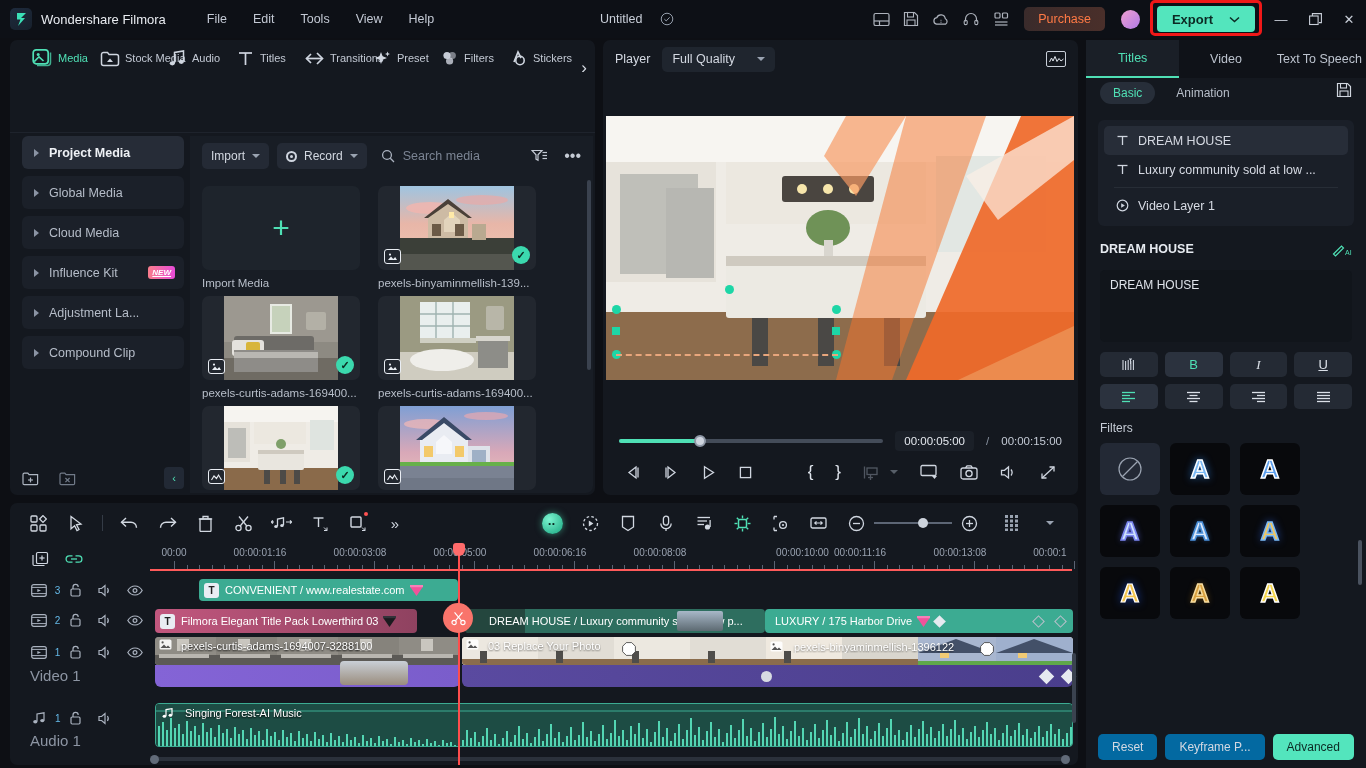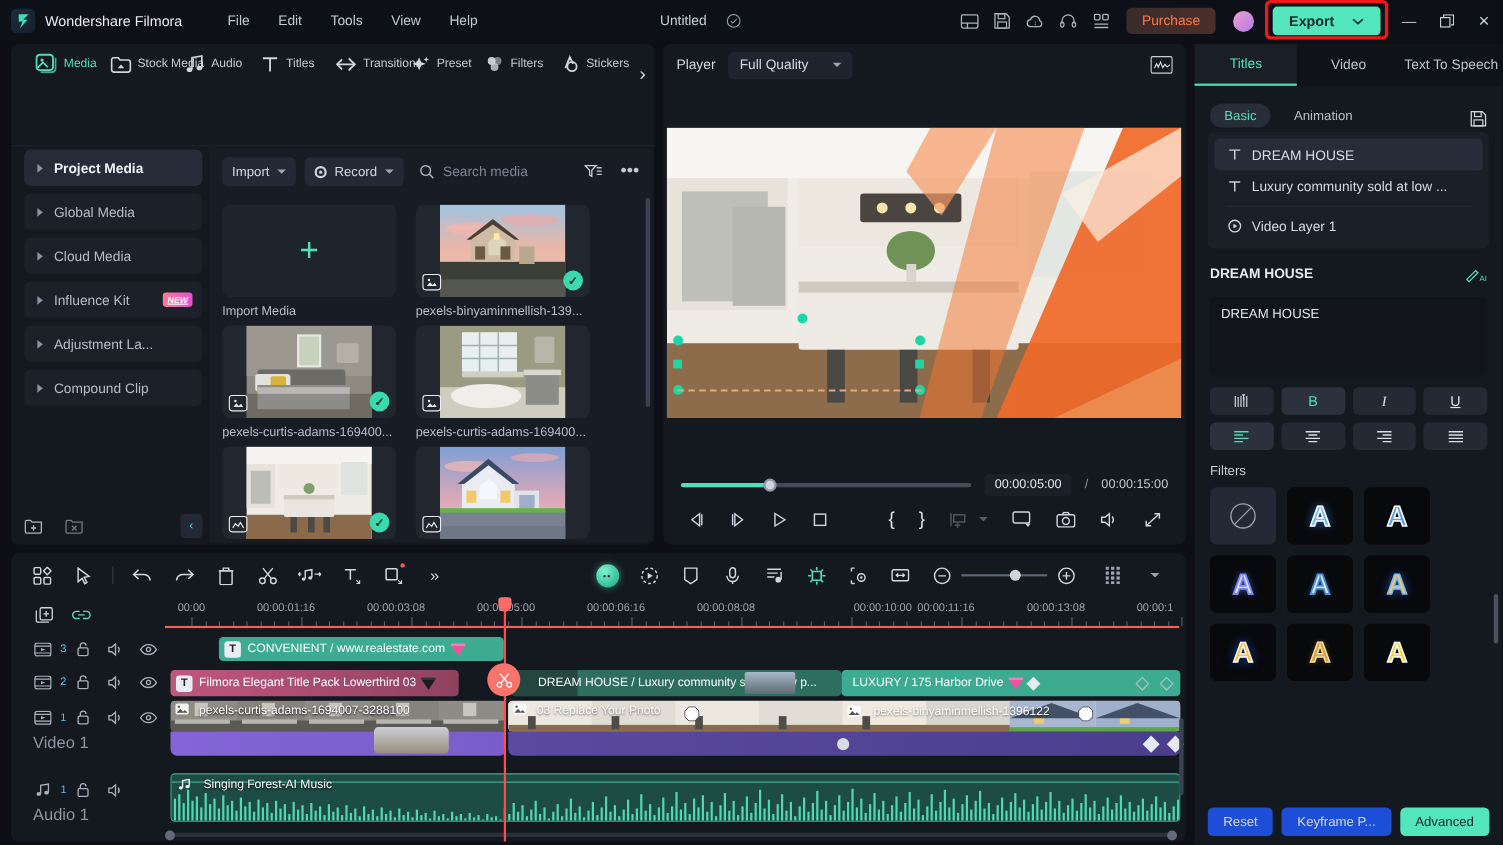--- a/index.html
+++ b/index.html
@@ -119,21 +119,21 @@
   .tc-tot { font-size: 11.5px; color: #c3c9d4; }
   .btnrow { display: flex; align-items: center; padding: 0 22px; height: 34px; gap: 22px; color: #cfd5df; }
   .btnrow .sp { flex: 1; }
   .brace { font-size: 17px; color: #dfe4ec; }
 
   
   .rpanel { position: absolute; left: 1086px; top: 40px; width: 280px; height: 728px; background: #14181f; }
   .rtabs { display: flex; height: 38px; background: #0f1218; }
   .rtab { flex: 1; display: flex; align-items: center; justify-content: center; font-size: 12.5px; color: #bcc3ce; background: #0f1218; }
   .rtab.active { color: #4fe0b5; background: #1a1f27; border-bottom: 2px solid #4fe0b5; }
-  .subrow { height: 34px; display: flex; align-items: flex-end; padding: 0 14px; gap: 8px; margin-top: 4px; }
+  .subrow { height: 34px; display: flex; align-items: flex-start; padding: 0 14px; gap: 8px; margin-top: 4px; }
   .spill { padding: 4px 13px; border-radius: 13px; font-size: 12px; color: #b8bfca; }
   .spill.active { background: #272e39; color: #4fe0b5; }
   .save-ico { margin-left: auto; color: #d0d6df; }
   .layerbox { margin: 4px 12px 0 12px; background: #1a1f28; border-radius: 6px; padding: 6px; }
   .layer { height: 29px; display: flex; align-items: center; gap: 9px; padding-left: 12px; font-size: 12.5px; color: #d6dae3; border-radius: 5px; }
   .layer.active { background: #272d38; }
   .layer-div { height: 1px; background: #272d36; margin: 3px 10px; }
   .rsec-title { display: flex; align-items: center; padding: 0 14px; height: 34px; margin-top: 6px; }
   .rsec-title span.t { font-size: 12.5px; color: #e6eaf0; font-weight: bold; }
   .ai-pen { margin-left: auto; color: #4fe0b5; font-size: 12px; }
@@ -143,21 +143,21 @@
   .swatch { width: 26px; height: 17px; background: #fff; border-radius: 3px; }
   .fbtns { display: grid; grid-template-columns: repeat(4,1fr); gap: 7px; padding: 0 14px; margin-top: 10px; }
   .fbtn { height: 25px; border-radius: 5px; background: #242a34; display: flex; align-items: center; justify-content: center; font-size: 13px; color: #dbe0e8; }
   .fbtn.on { background: #2b323e; color: #4fe0b5; }
   .preset-lbl { padding: 0 14px; margin-top: 12px; font-size: 12px; color: #c6ccd6; }
   .presets { display: grid; grid-template-columns: repeat(3,60px); gap: 10px; padding: 0 14px; margin-top: 8px; }
   .pbox { width: 60px; height: 52px; border-radius: 6px; background: #08090c; display: flex; align-items: center; justify-content: center; font-size: 26px; font-weight: bold; }
   .pbox.none { background: #232935; color: #9aa3b1; }
   .pscroll { position: absolute; right: 4px; top: 500px; width: 4px; height: 45px; background: #4a525f; border-radius: 2px; }
   .rfoot { position: absolute; left: 0; bottom: 8px; width: 280px; display: flex; align-items: center; justify-content: center; gap: 8px; }
-  .rf-btn { height: 26px; border-radius: 5px; background: #1d4ed8; display: flex; align-items: center; justify-content: center; font-size: 12px; color: #d4d9e2; padding: 0 14px; }
+  .rf-btn { height: 26px; border-radius: 5px; background: #0369a1; display: flex; align-items: center; justify-content: center; font-size: 12px; color: #d4d9e2; padding: 0 14px; }
   .rf-btn.primary { background: #53e5bd; color: #0c2a24; }
 
   
   .timeline { position: absolute; left: 10px; top: 503px; width: 1068px; height: 262px; background: #14181f; border-radius: 7px; }
   .tl-toolbar { height: 40px; display: flex; align-items: center; padding: 0 14px; gap: 0; }
   .tlb { width: 28px; height: 28px; display: flex; align-items: center; justify-content: center; color: #d2d8e1; margin-right: 10px; position: relative; }
   .tlb.teal { color: #4fe0b5; }
   .vdiv { width: 1px; height: 16px; background: #343b46; margin: 0 12px 0 2px; }
   .ai-orb { width: 21px; height: 21px; border-radius: 50%; background: radial-gradient(circle at 35% 30%, #7cf5d0, #17a57f); display:flex; align-items:center; justify-content:center; box-shadow: 0 0 7px rgba(79,224,181,.55); }
   .ai-orb .eyes { font-size: 8px; color: #07231c; letter-spacing: 1px; }

